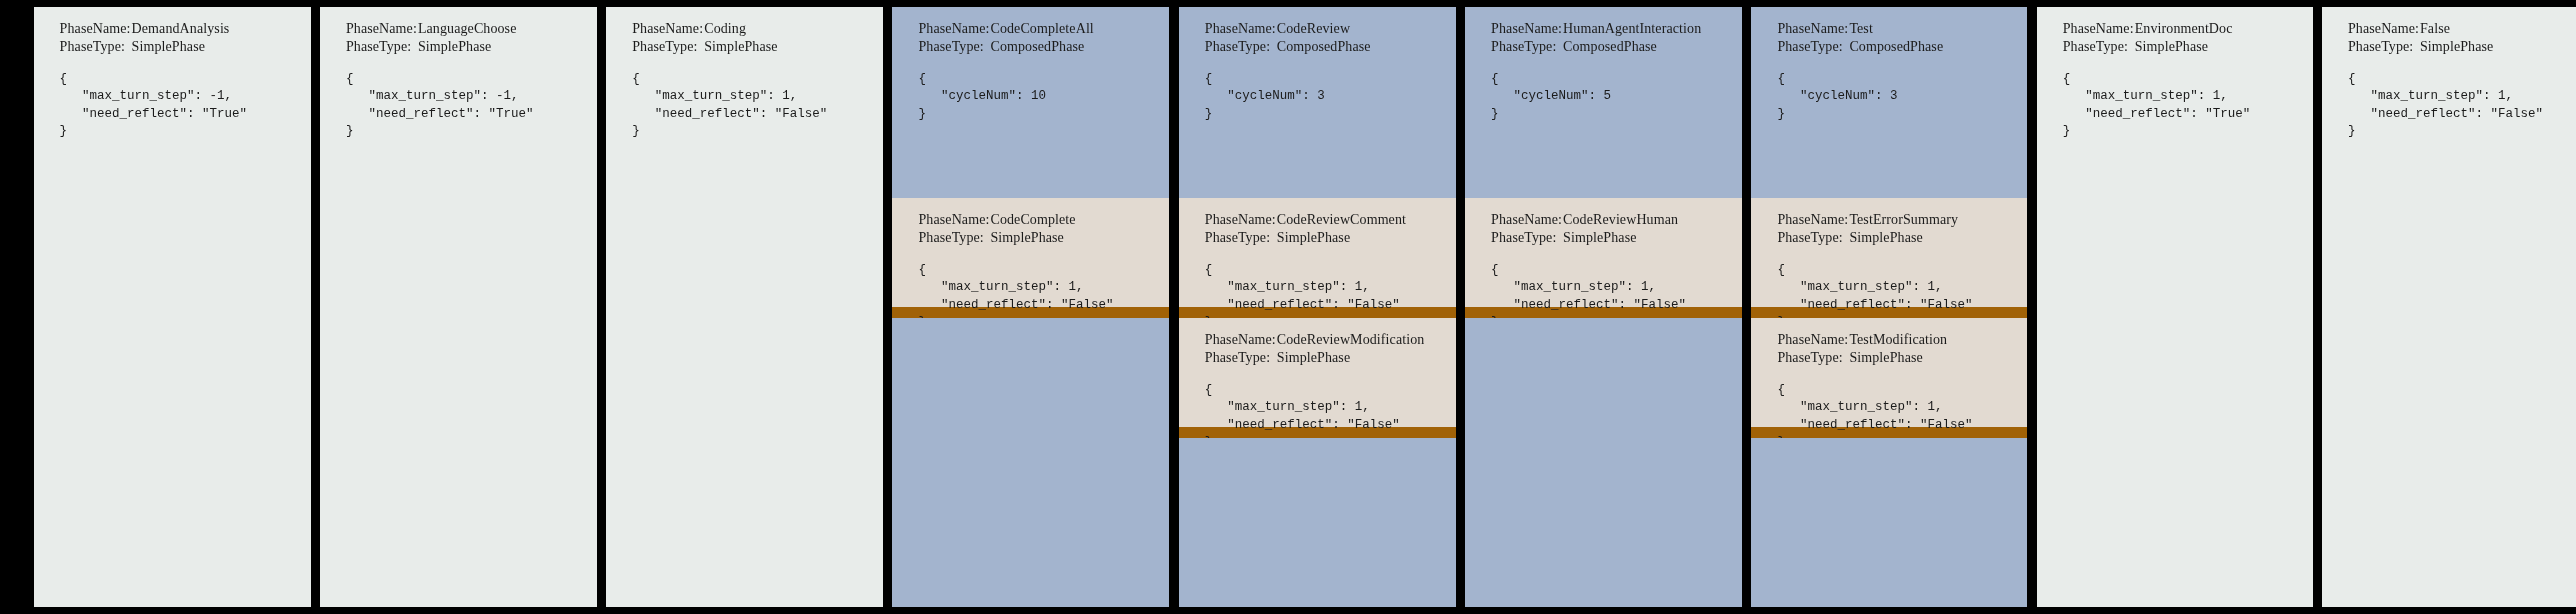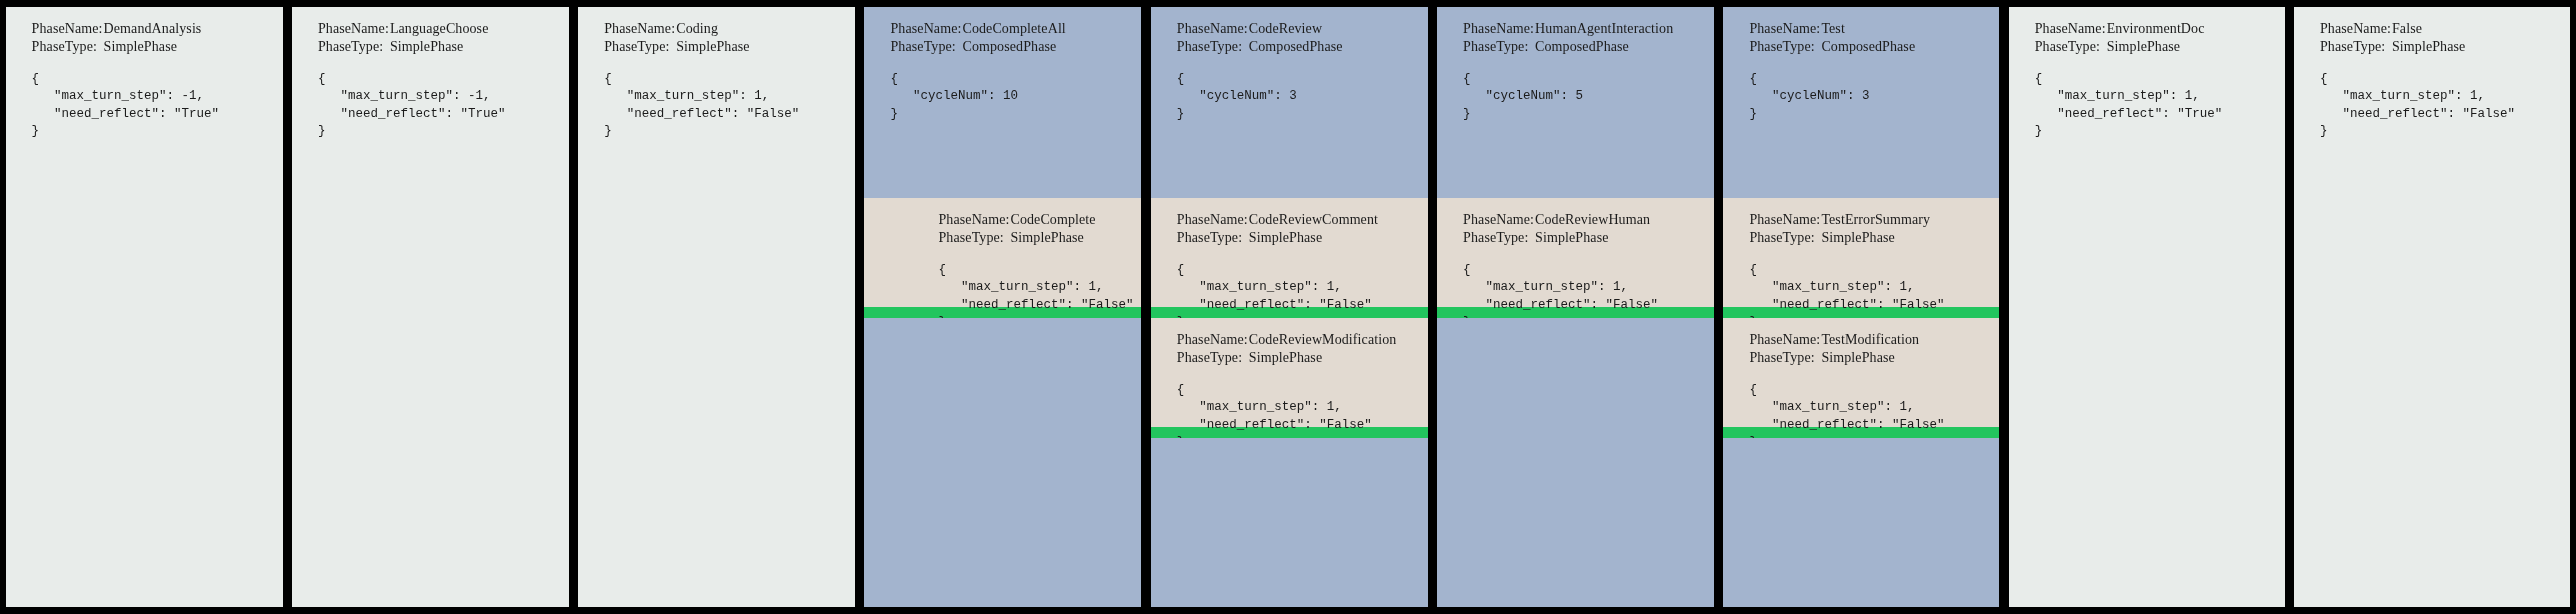--- a/index.html
+++ b/index.html
@@ -13,20 +13,21 @@
     overflow: hidden;
   }
 
   #board {
     position: relative;
     width: 2274px;
     height: 614px;
     background: #000000;
     display: flex;
     align-items: stretch;
+    margin-left: 28px;
   }
 
   
   .sep {
     background: #000000;
     flex: 0 0 auto;
     align-self: stretch;
   }
   .sep.edge  { width: 5.6px; }
   .sep.inner { width: 9.3px; }
@@ -50,21 +51,21 @@
     overflow: hidden;
   }
 
   
   .simple-card {
     background: #e8ecea;
     flex: 1 1 auto;
     position: relative;
   }
   .composed-card {
-    background: #22c55e;
+    background: #a16207;
     flex: 1 1 auto;
     position: relative;
     display: flex;
     flex-direction: column;
   }
 
   .composed-head {
     flex: 0 0 auto;
     background: #a3b4ce;
   }
@@ -166,21 +167,21 @@
         <div class="composed-card">
           <div class="composed-head" style="height: 191px;">
             <div class="block">
               <div class="kv-row"><span class="kv-key">PhaseName:</span><span class="kv-val">CodeCompleteAll</span></div>
               <div class="kv-row"><span class="kv-key">PhaseType:</span><span class="kv-val">ComposedPhase</span></div>
               <div class="json">{
    "cycleNum": 10
 }</div>
             </div>
           </div>
-          <div class="sub-phase" style="height: 109px; padding-left: 48px;">
+          <div class="sub-phase" style="height: 109px;">
             <div class="block">
               <div class="kv-row"><span class="kv-key">PhaseName:</span><span class="kv-val">CodeComplete</span></div>
               <div class="kv-row"><span class="kv-key">PhaseType:</span><span class="kv-val">SimplePhase</span></div>
               <div class="json">{
    "max_turn_step": 1,
    "need_reflect": "False"
 }</div>
             </div>
           </div>
           <div class="composed-fill"></div>

